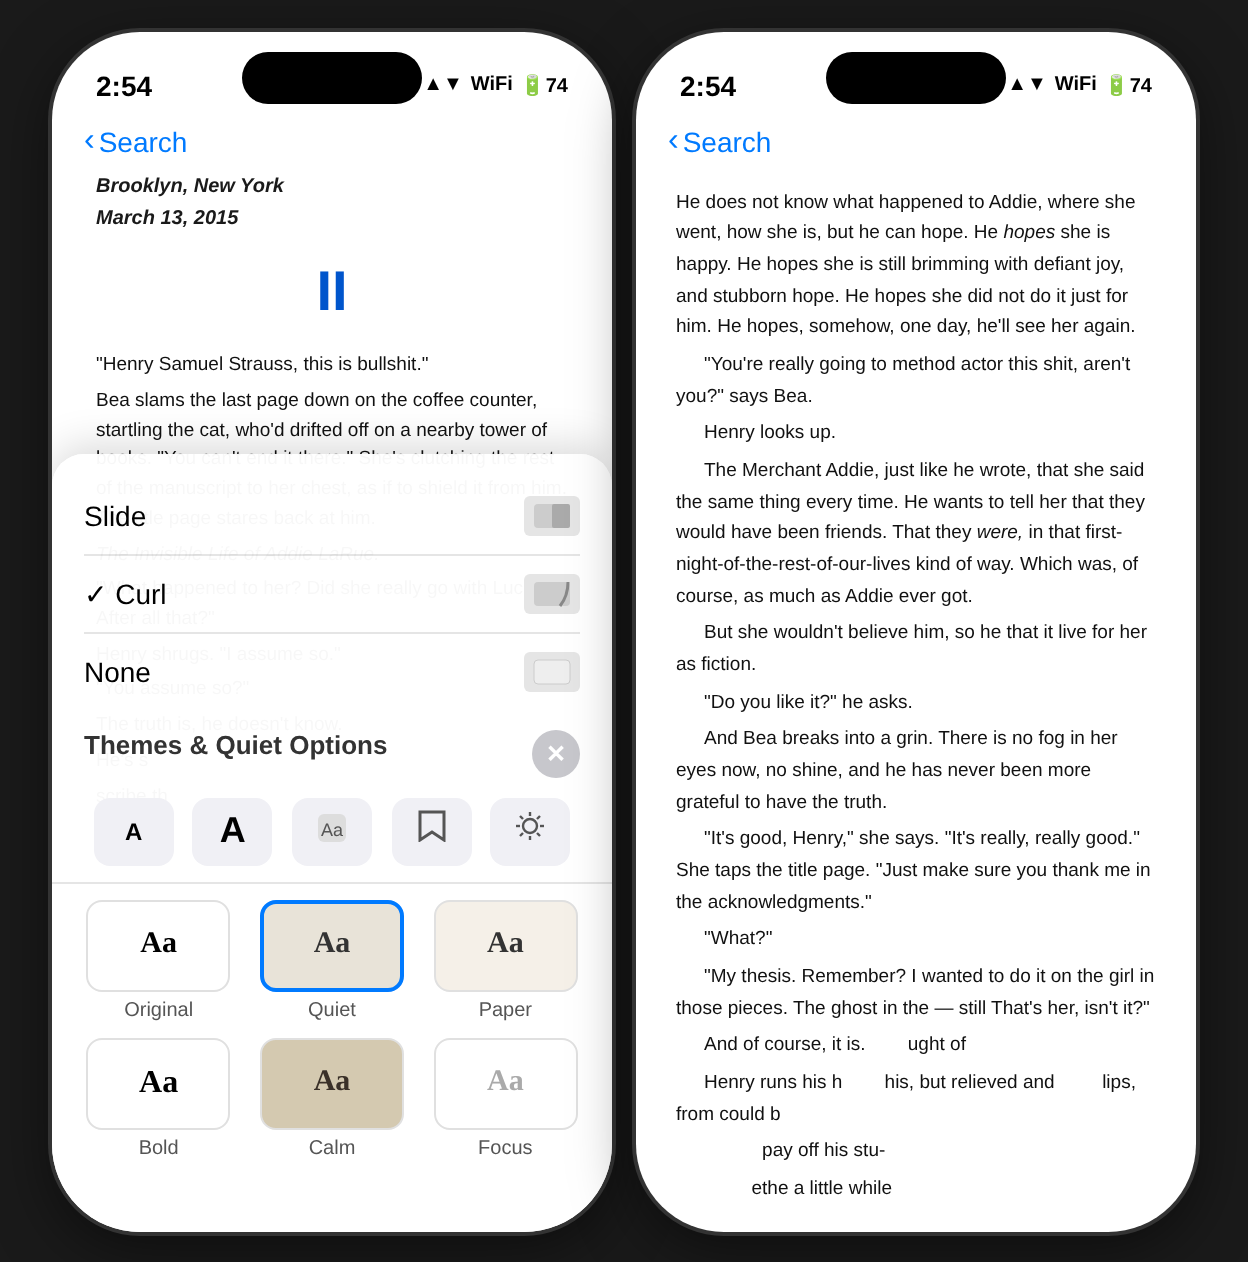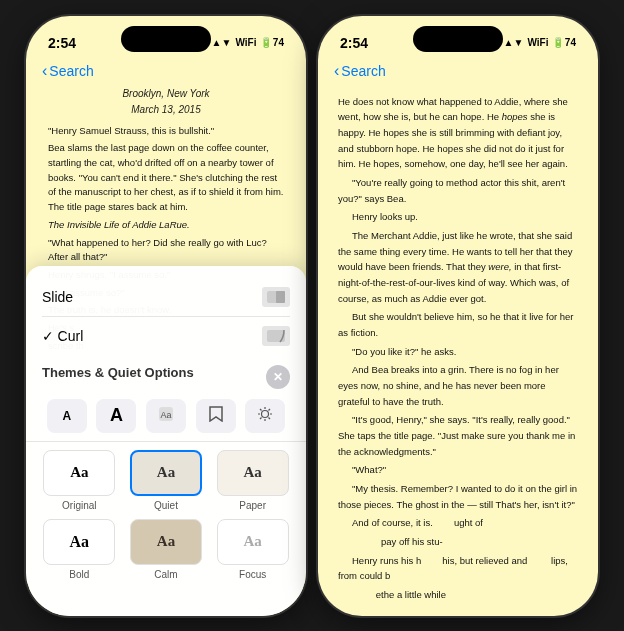--- a/index.html
+++ b/index.html
@@ -16,21 +16,21 @@
     .phones-container {
       display: flex;
       gap: 12px;
       align-items: center;
     }
 
     
     .phone {
       width: 280px;
       height: 600px;
-      background: #fef9c3;
+      background: #ffffff;
       border-radius: 44px;
       overflow: hidden;
       position: relative;
       box-shadow: 0 0 0 2px #333, 0 8px 30px rgba(0,0,0,0.5);
     }
 
     
     .dynamic-island {
       position: absolute;
       top: 10px;
@@ -86,25 +86,24 @@
     .book-content {
       flex: 1;
       padding: 0 22px;
       font-size: 10.5px;
       line-height: 1.6;
       color: #1a1a1a;
       overflow: hidden;
       height: 320px;
     }
     .book-header {
-      text-align: center;
       font-style: italic;
       font-size: 10px;
       margin-bottom: 6px;
-      font-weight: 400;
+      font-weight: 700;
     }
     .book-chapter {
       text-align: center;
       font-size: 28px;
       font-weight: 700;
       color: #0055cc;
       margin-bottom: 8px;
     }
     .book-text {
       font-size: 9.5px;
@@ -310,20 +309,21 @@
       <div class="nav-back">
         <span class="nav-back-arrow">‹</span>
         <span>Search</span>
       </div>
     </div>
 
     <div class="book-content">
       <div class="book-header">
         <em>Brooklyn, New York<br>March 13, 2015</em>
       </div>
+      <div class="book-chapter">II</div>
       <div class="book-text">
         <p>"Henry Samuel Strauss, this is <span class="bold">bullshit</span>."</p>
         <p>Bea slams the last page down on the coffee counter, startling the cat, who'd drifted off on a nearby tower of books. "You can't end it there." She's clutching the rest of the manuscript to her chest, as if to shield it from him. The title page stares back at him.</p>
         <p><span class="italic">The Invisible Life of Addie LaRue.</span></p>
         <p>"What happened to her? Did she really go with Luc? After all that?"</p>
         <p>Henry shrugs. "I assume so."</p>
         <p>"You assume so?"</p>
         <p>The truth is, he doesn't know.</p>
         <p>He's s</p>
         <p>scribe th</p>
@@ -342,20 +342,28 @@
                 <rect x="10" y="1" width="9" height="12" rx="1" fill="#aaa"></rect>
               </svg>
           </div>
         </div>
         <div class="transition-item">
           <span>✓ Curl</span>
           <div class="transition-icon">
             <svg width="20" height="14" viewBox="0 0 20 14">
                 <rect x="1" y="1" width="18" height="12" rx="2" fill="#ccc"></rect>
                 <path d="M14 13 Q18 8 18 1" stroke="#888" fill="none" stroke-width="1.5"></path>
+              </svg>
+          </div>
+        </div>
+        <div class="transition-item">
+          <span>None</span>
+          <div class="transition-icon">
+            <svg width="20" height="14" viewBox="0 0 20 14">
+                <rect x="1" y="1" width="18" height="12" rx="2" fill="#eee" stroke="#ccc" stroke-width="0.5"></rect>
               </svg>
           </div>
         </div>
       </div>
 
       <div class="themes-label-row">
         <span class="themes-label">Themes &amp; Quiet Options</span>
         <div class="close-btn">✕</div>
       </div>
 
@@ -470,21 +478,21 @@
       <p>"You're really going to method actor this shit, aren't you?" says Bea.</p>
       <p>Henry looks up.</p>
       <p>The Merchant Addie, just like he wrote, that she said the same thing every time. He wants to tell her that they would have been friends. That they <em>were,</em> in that first-night-of-the-rest-of-our-lives kind of way. Which was, of course, as much as Addie ever got.</p>
       <p>But she wouldn't believe him, so he that it live for her as fiction.</p>
       <p>"Do you like it?" he asks.</p>
       <p>And Bea breaks into a grin. There is no fog in her eyes now, no shine, and he has never been more grateful to have the truth.</p>
       <p>"It's good, Henry," she says. "It's really, really good." She taps the title page. "Just make sure you thank me in the acknowledgments."</p>
       <p>"What?"</p>
       <p>"My thesis. Remember? I wanted to do it on the girl in those pieces. The ghost in the — still That's her, isn't it?"</p>
       <p>And of course, it is.&nbsp;&nbsp;&nbsp;&nbsp;&nbsp;&nbsp;&nbsp;&nbsp;ught of</p>
+      <p>Henry runs his h&nbsp;&nbsp;&nbsp;&nbsp;&nbsp;&nbsp;&nbsp;&nbsp;his, but relieved and&nbsp;&nbsp;&nbsp;&nbsp;&nbsp;&nbsp;&nbsp;&nbsp;&nbsp;lips, from could b</p>
       <p>&nbsp;&nbsp;&nbsp;&nbsp;&nbsp;&nbsp;&nbsp;&nbsp;&nbsp;&nbsp;&nbsp;pay off his stu-</p>
-      <p>Henry runs his h&nbsp;&nbsp;&nbsp;&nbsp;&nbsp;&nbsp;&nbsp;&nbsp;his, but relieved and&nbsp;&nbsp;&nbsp;&nbsp;&nbsp;&nbsp;&nbsp;&nbsp;&nbsp;lips, from could b</p>
       <p>&nbsp;&nbsp;&nbsp;&nbsp;&nbsp;&nbsp;&nbsp;&nbsp;&nbsp;ethe a little while</p>
 
     </div>
 
   </div>
 
 </div>
 
 </body></html>

